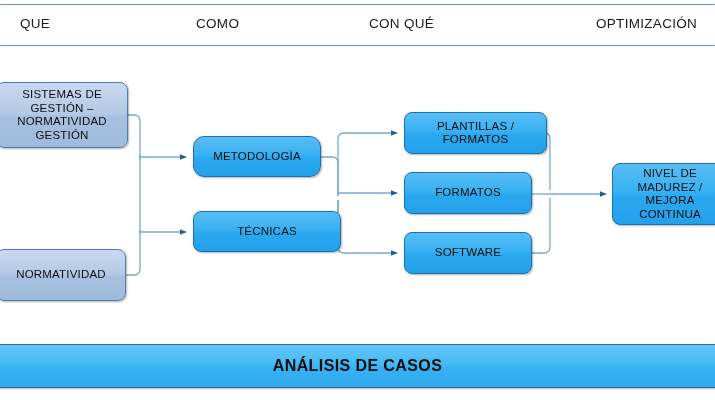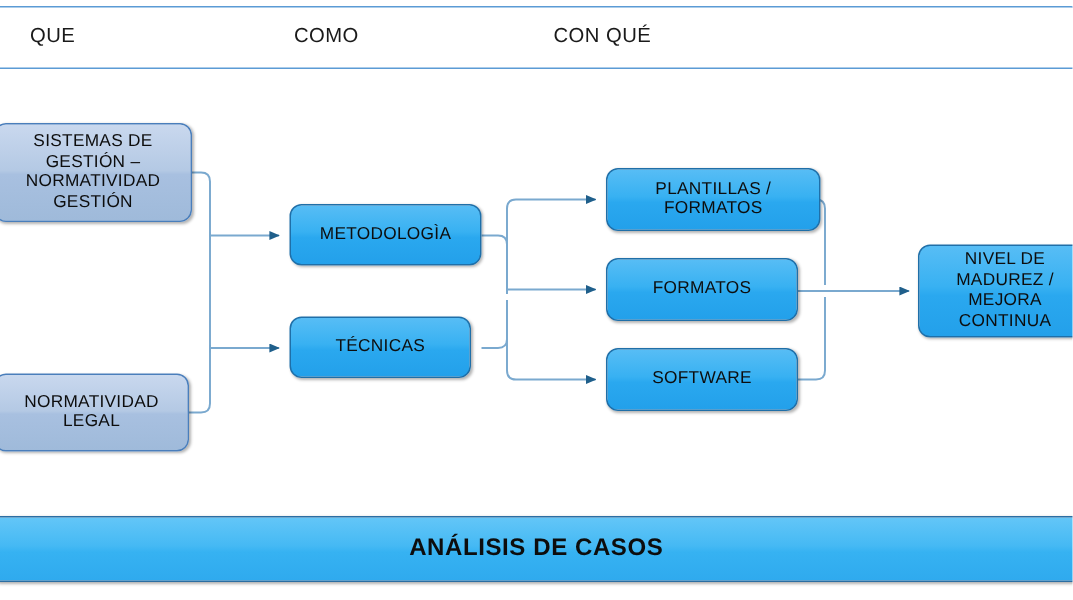--- a/index.html
+++ b/index.html
@@ -105,20 +105,21 @@
 </style>
 </head>
 <body>
 
 <div id="canvas">
 
   <div class="header-band"></div>
   <div class="header-label" style="left:20px;">QUE</div>
   <div class="header-label" style="left:196px;">COMO</div>
   <div class="header-label" style="left:369px;text-align:right;">CON QUÉ</div>
+  <div class="header-label" style="left:596px;">OPTIMIZACIÓN</div>
 
   <svg id="connectors" viewBox="0 0 715 400" width="715" height="400">
     <defs>
       <marker id="arrowhead" markerWidth="7" markerHeight="6" refX="6.4" refY="3" orient="auto" markerUnits="userSpaceOnUse">
         <path d="M0,0 L7,3 L0,6 Z" fill="#1f5f8b"></path>
       </marker>
     </defs>
     <g fill="none" stroke="#7aa9cf" stroke-width="1.3">
 
       <path d="M128,115 L134,115 Q140,115 140,121 L140,160"></path>
@@ -148,31 +149,30 @@
       <span>SISTEMAS DE</span>
       <span>GESTIÓN –</span>
       <span>NORMATIVIDAD</span>
       <span>GESTIÓN</span>
     </div>
   </div>
 
   <div class="node node-pale" style="left:-4px; top:249px; width:130px; height:52px;">
     <div>
       <span>NORMATIVIDAD</span>
-      <span>LEGAL</span>
-    </div>
-  </div>
-
-  <div class="node node-blue" style="left:193px; top:136px; width:128px; height:41px;">
+    </div>
+  </div>
+
+  <div class="node node-blue" style="left:193px; top:136px; width:128px; height:41px;border-radius:11px;">
     <div>
       <span>METODOLOGÌA</span>
     </div>
   </div>
 
-  <div class="node node-blue" style="left:193px; top:211px; width:121px; height:41px;">
+  <div class="node node-blue" style="left:193px; top:211px; width:148px; height:41px;">
     <div>
       <span>TÉCNICAS</span>
     </div>
   </div>
 
   <div class="node node-blue" style="left:404px; top:112px; width:143px; height:42px;">
     <div>
       <span>PLANTILLAS /</span>
       <span>FORMATOS</span>
     </div>

